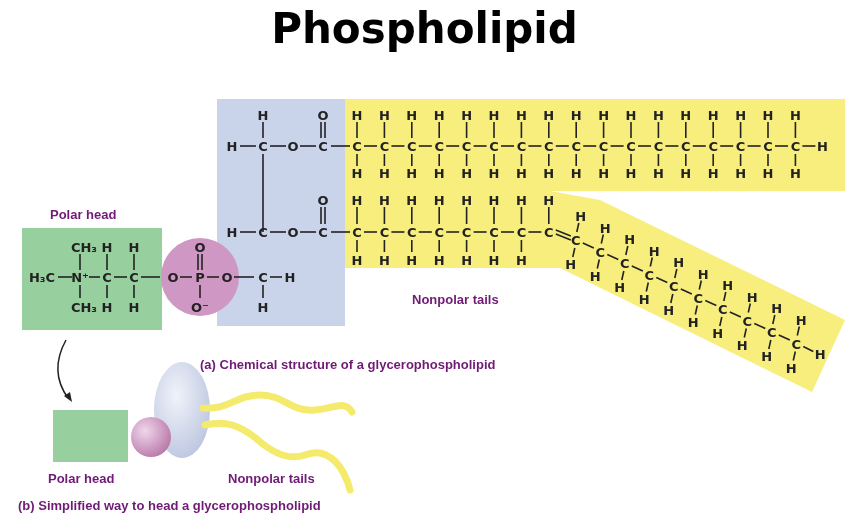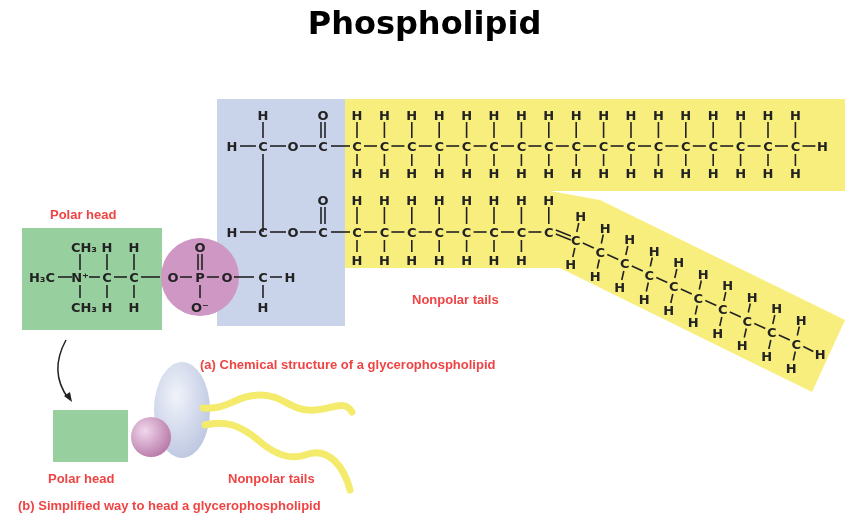--- a/index.html
+++ b/index.html
@@ -1,19 +1,19 @@
 <!DOCTYPE html>
 <html><head>
 <meta charset="utf-8">
 <style>
   html,body{margin:0;padding:0;background:#ffffff;}
   body{width:849px;height:531px;position:relative;overflow:hidden;font-family:"Liberation Sans",sans-serif;}
-  .title{position:absolute;left:0;width:849px;top:4px;text-align:center;font-family:"DejaVu Sans",sans-serif;font-weight:bold;font-size:32px;color:#000;}
+  .title{position:absolute;left:0;width:849px;top:4px;text-align:center;font-family:"DejaVu Sans",sans-serif;font-weight:bold;font-size:42px;color:#000;}
   svg{position:absolute;left:0;top:0;}
-  .lbl{position:absolute;font-family:"Liberation Sans",sans-serif;font-weight:bold;font-size:13px;color:#ef4444;white-space:nowrap;}
+  .lbl{position:absolute;font-family:"Liberation Sans",sans-serif;font-weight:bold;font-size:13px;color:#701a75;white-space:nowrap;}
 </style>
 </head>
 <body>
 
 <div class="title">Phospholipid</div>
 
 <svg id="diagram" width="849" height="531" viewBox="0 0 849 531" style="top:0;left:0;">
 
   <rect x="217" y="99" width="128" height="227" fill="#c9d3ea"></rect>
   <rect x="345" y="99" width="500" height="92" fill="#f7ee7e"></rect>

